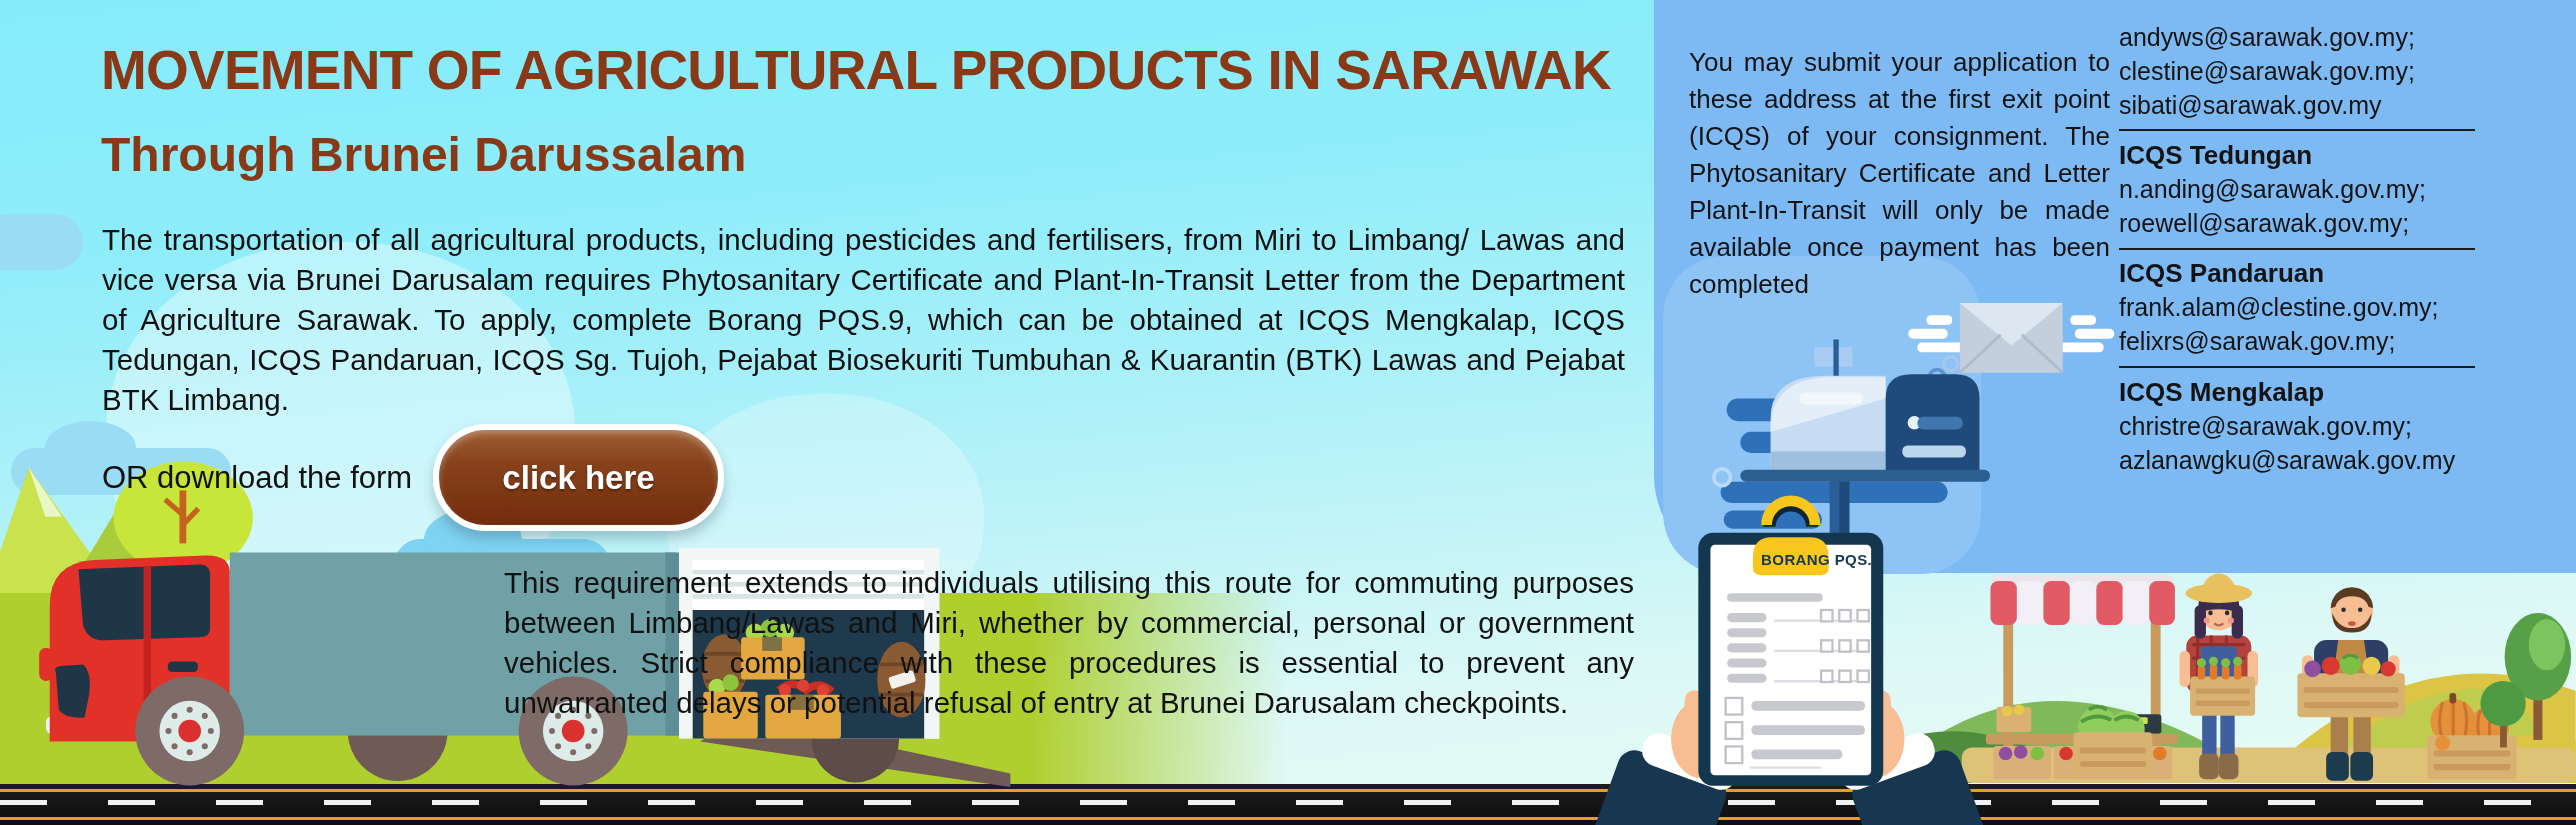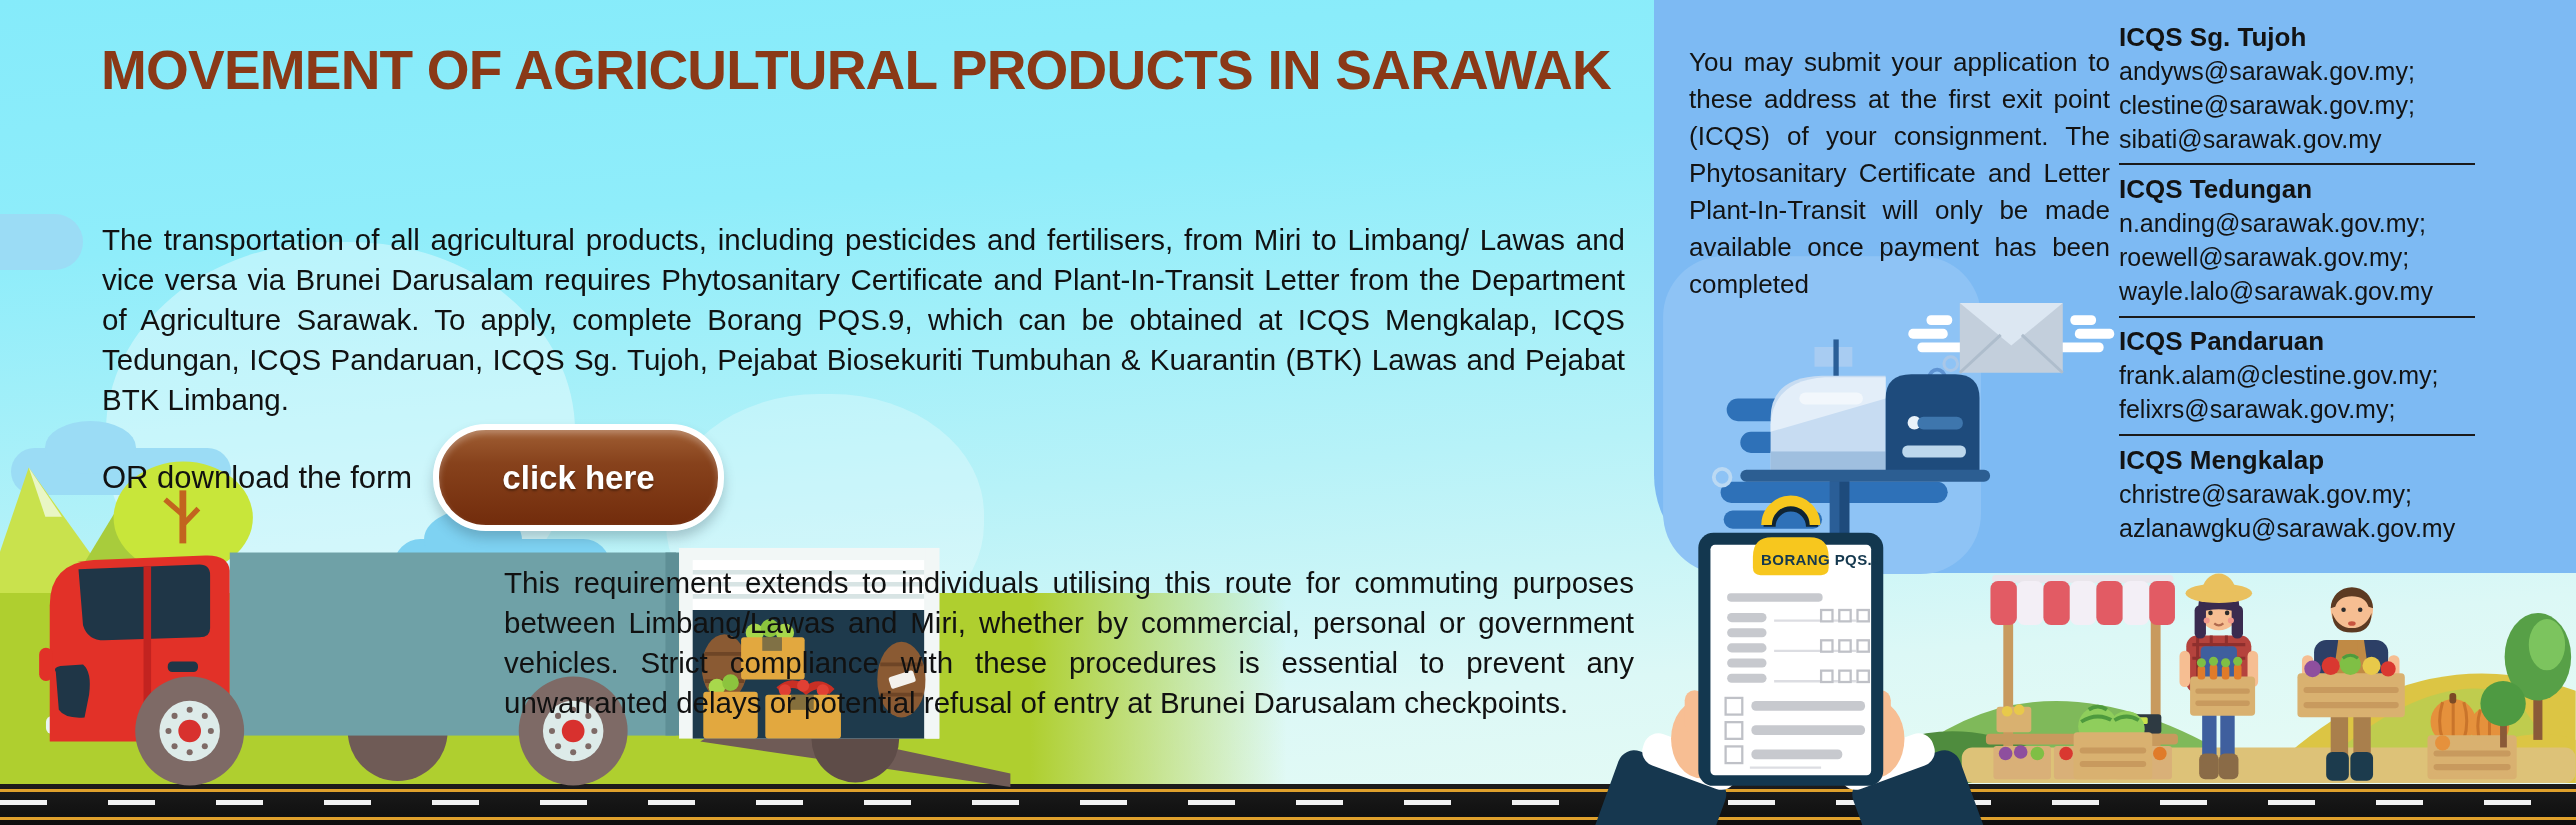--- a/index.html
+++ b/index.html
@@ -291,20 +291,21 @@
           <circle cx="740" cy="316" r="4"></circle>
           <circle cx="692" cy="296" r="4"></circle>
           <circle cx="732" cy="336" r="4"></circle>
           <circle cx="732" cy="296" r="4"></circle>
           <circle cx="692" cy="336" r="4"></circle>
         </g>
     </g>
   </svg>
 
   <h1 class="abs title" style="margin:0;">MOVEMENT OF AGRICULTURAL PRODUCTS IN SARAWAK</h1>
+  <h2 class="abs subtitle" style="margin:0;">Through Brunei Darussalam</h2>
   <p class="abs para para1" style="margin:0;">The transportation of all agricultural products, including pesticides and fertilisers, from Miri to Limbang/ Lawas and vice versa via Brunei Darusalam requires Phytosanitary Certificate and Plant-In-Transit Letter from the Department of Agriculture Sarawak. To apply, complete Borang PQS.9, which can be obtained at ICQS Mengkalap, ICQS Tedungan, ICQS Pandaruan, ICQS Sg. Tujoh, Pejabat Biosekuriti Tumbuhan &amp; Kuarantin (BTK) Lawas and Pejabat BTK Limbang.</p>
   <div class="abs dl-label">OR download the form</div>
   <div class="abs btn">
     <span>click here</span>
   </div>
   <p class="abs para para2" style="margin:8px;">This requirement extends to individuals utilising this route for commuting purposes between Limbang/Lawas and Miri, whether by commercial, personal or government vehicles. Strict compliance with these procedures is essential to prevent any unwarranted delays or potential refusal of entry at Brunei Darusalam checkpoints.</p>
 
   <div class="abs panel"></div>
 
   <svg class="abs" style="left:1651px;top:250px;" width="492" height="356" viewBox="0 0 650 470">
@@ -348,31 +349,29 @@
       <rect x="408" y="70" width="136" height="92" fill="#C3CFDC"></rect>
       <path d="M408,70 L544,70 L476,126 Z" fill="#DCE7F2"></path>
       <path d="M408,162 L462,112 M544,162 L490,112" stroke="#AEBDCC" stroke-width="4"></path>
       <circle cx="396" cy="150" r="9" fill="none" stroke="#A9C7E8" stroke-width="4"></circle>
     </g>
   </svg>
 
   <p class="abs note" style="margin:12px;">You may submit your application to these address at the first exit point (ICQS) of your consignment. The Phytosanitary Certificate and Letter Plant-In-Transit will only be made available once payment has been completed</p>
   <div class="abs contacts">
     <div>
-      <div class="office">ICQS Sg. Tujoh</div>
       <div class="email">andyws@sarawak.gov.my;</div>
       <div class="email">clestine@sarawak.gov.my;</div>
       <div class="email">sibati@sarawak.gov.my</div>
     </div>
     <hr class="sep">
     <div>
       <div class="office">ICQS Tedungan</div>
       <div class="email">n.anding@sarawak.gov.my;</div>
       <div class="email">roewell@sarawak.gov.my;</div>
-      <div class="email">wayle.lalo@sarawak.gov.my</div>
     </div>
     <hr class="sep">
     <div>
       <div class="office">ICQS Pandaruan</div>
       <div class="email">frank.alam@clestine.gov.my;</div>
       <div class="email">felixrs@sarawak.gov.my;</div>
     </div>
     <hr class="sep">
     <div>
       <div class="office">ICQS Mengkalap</div>

